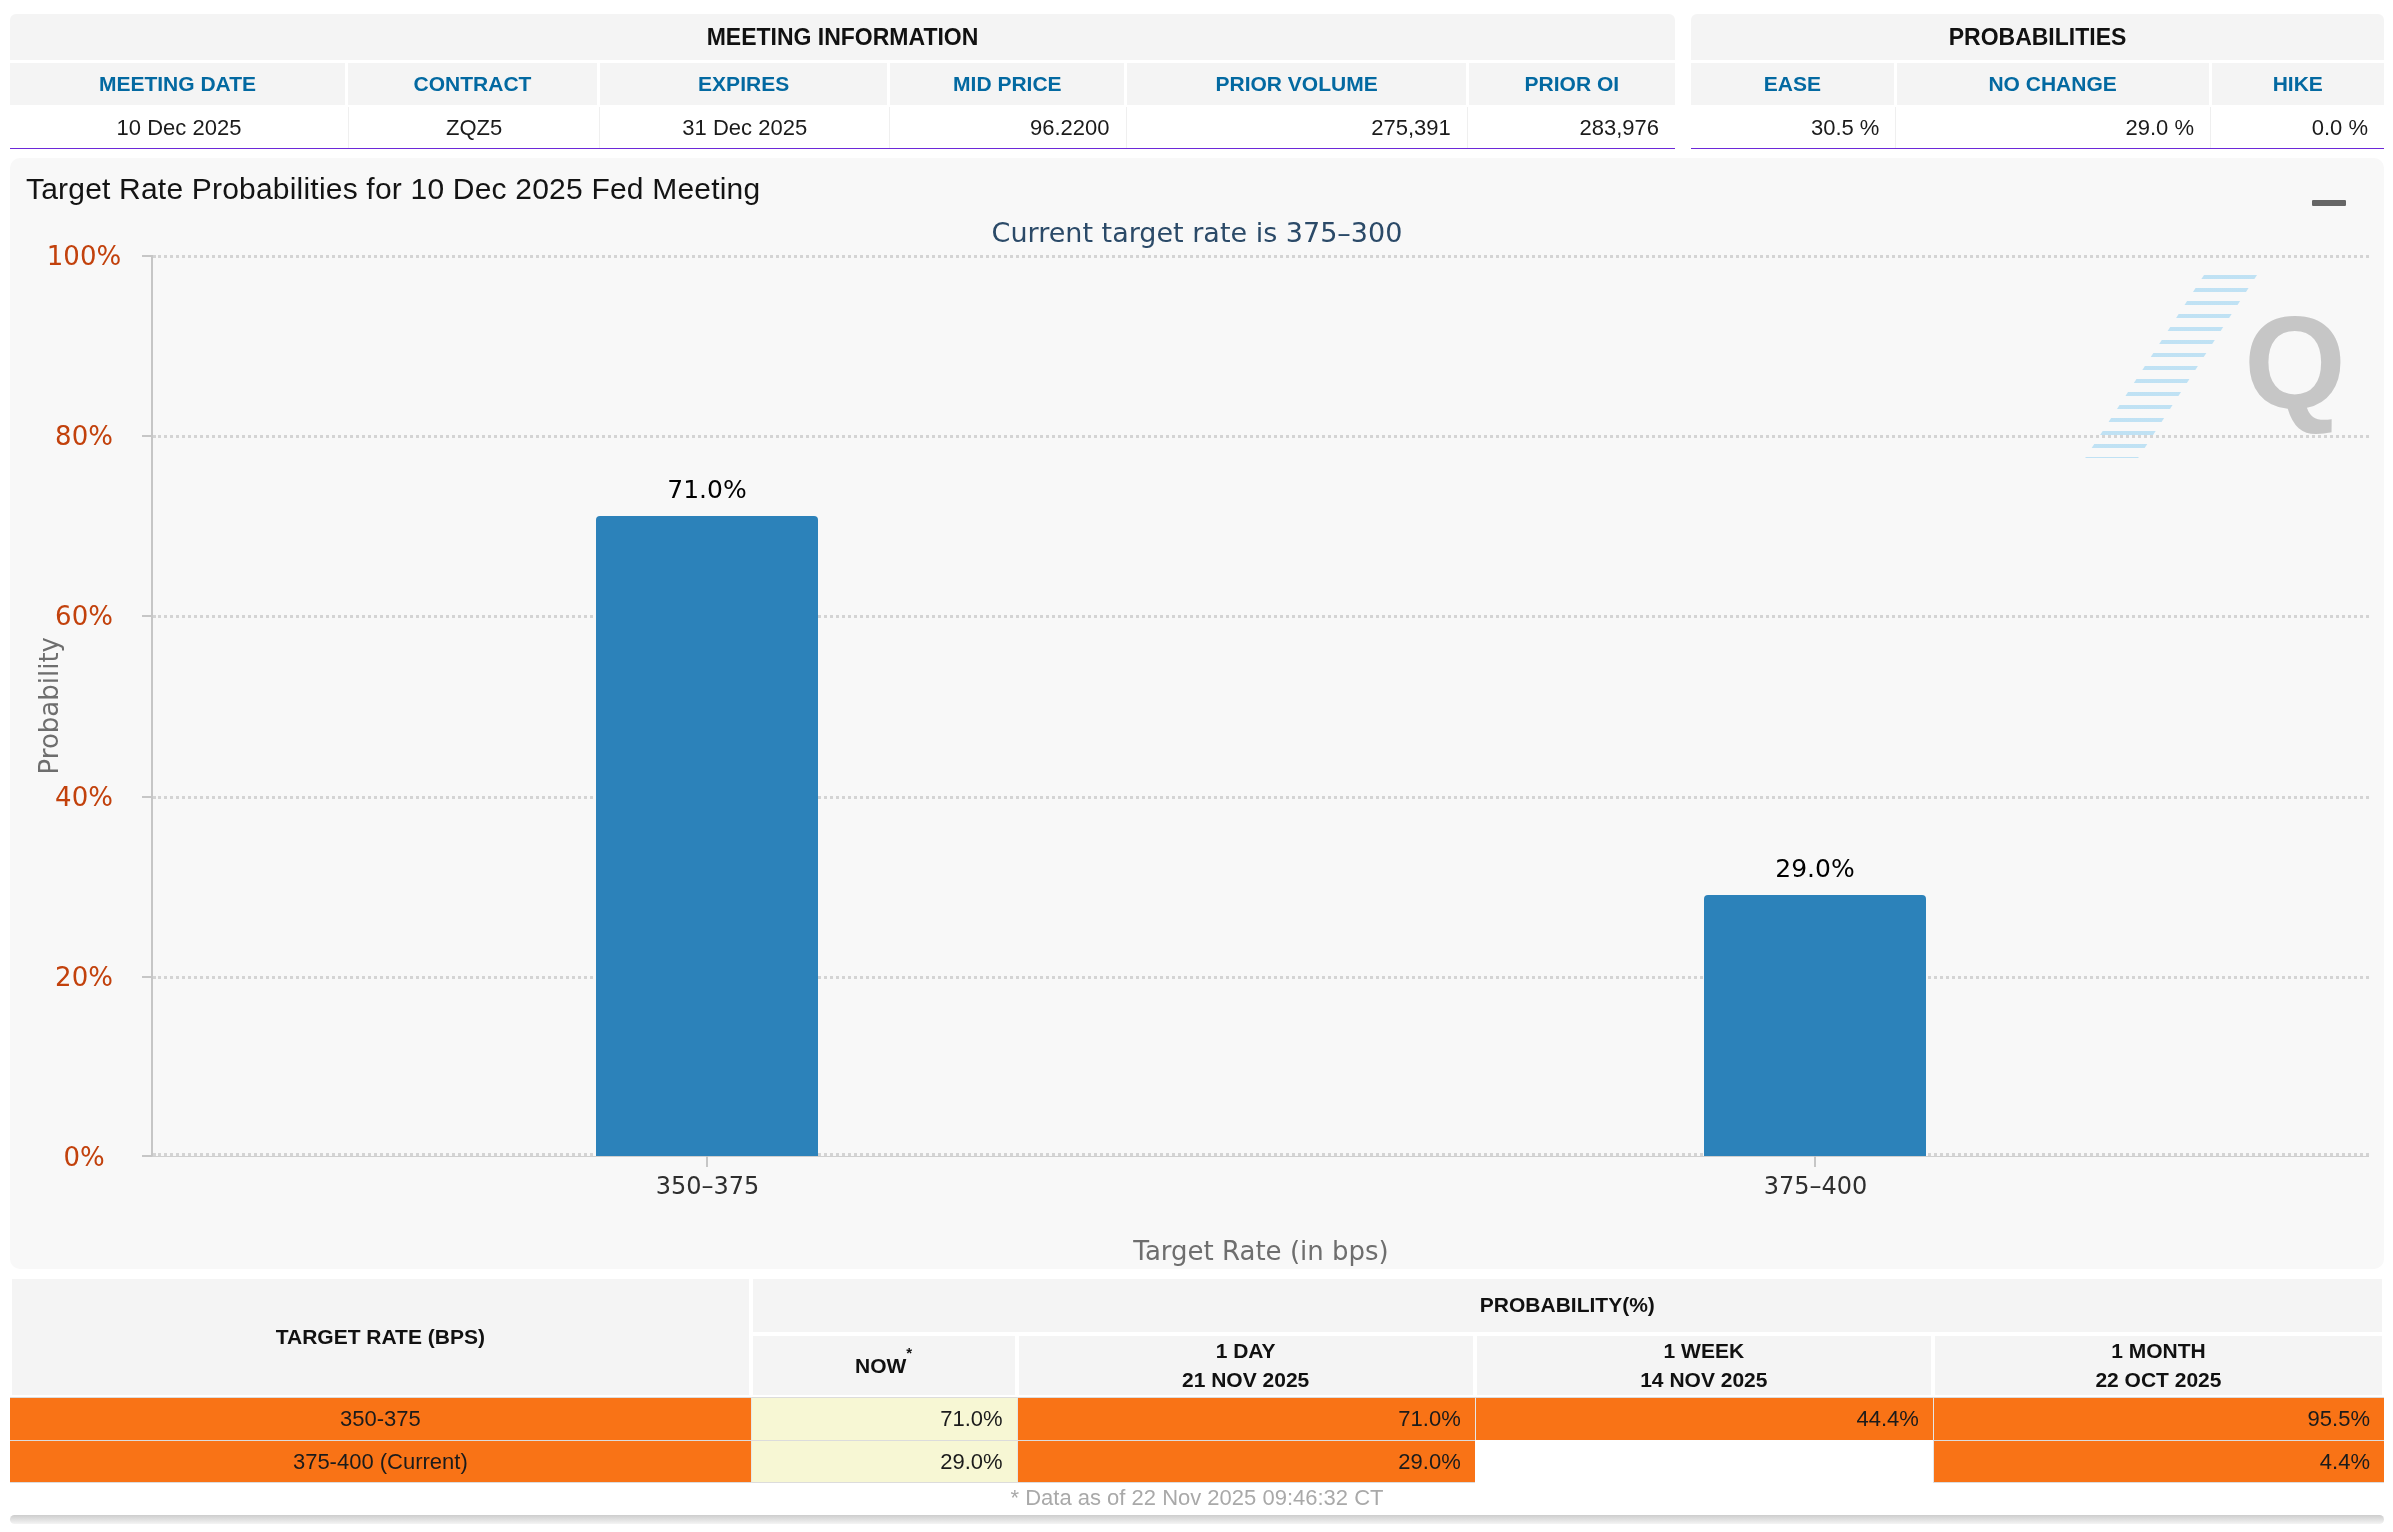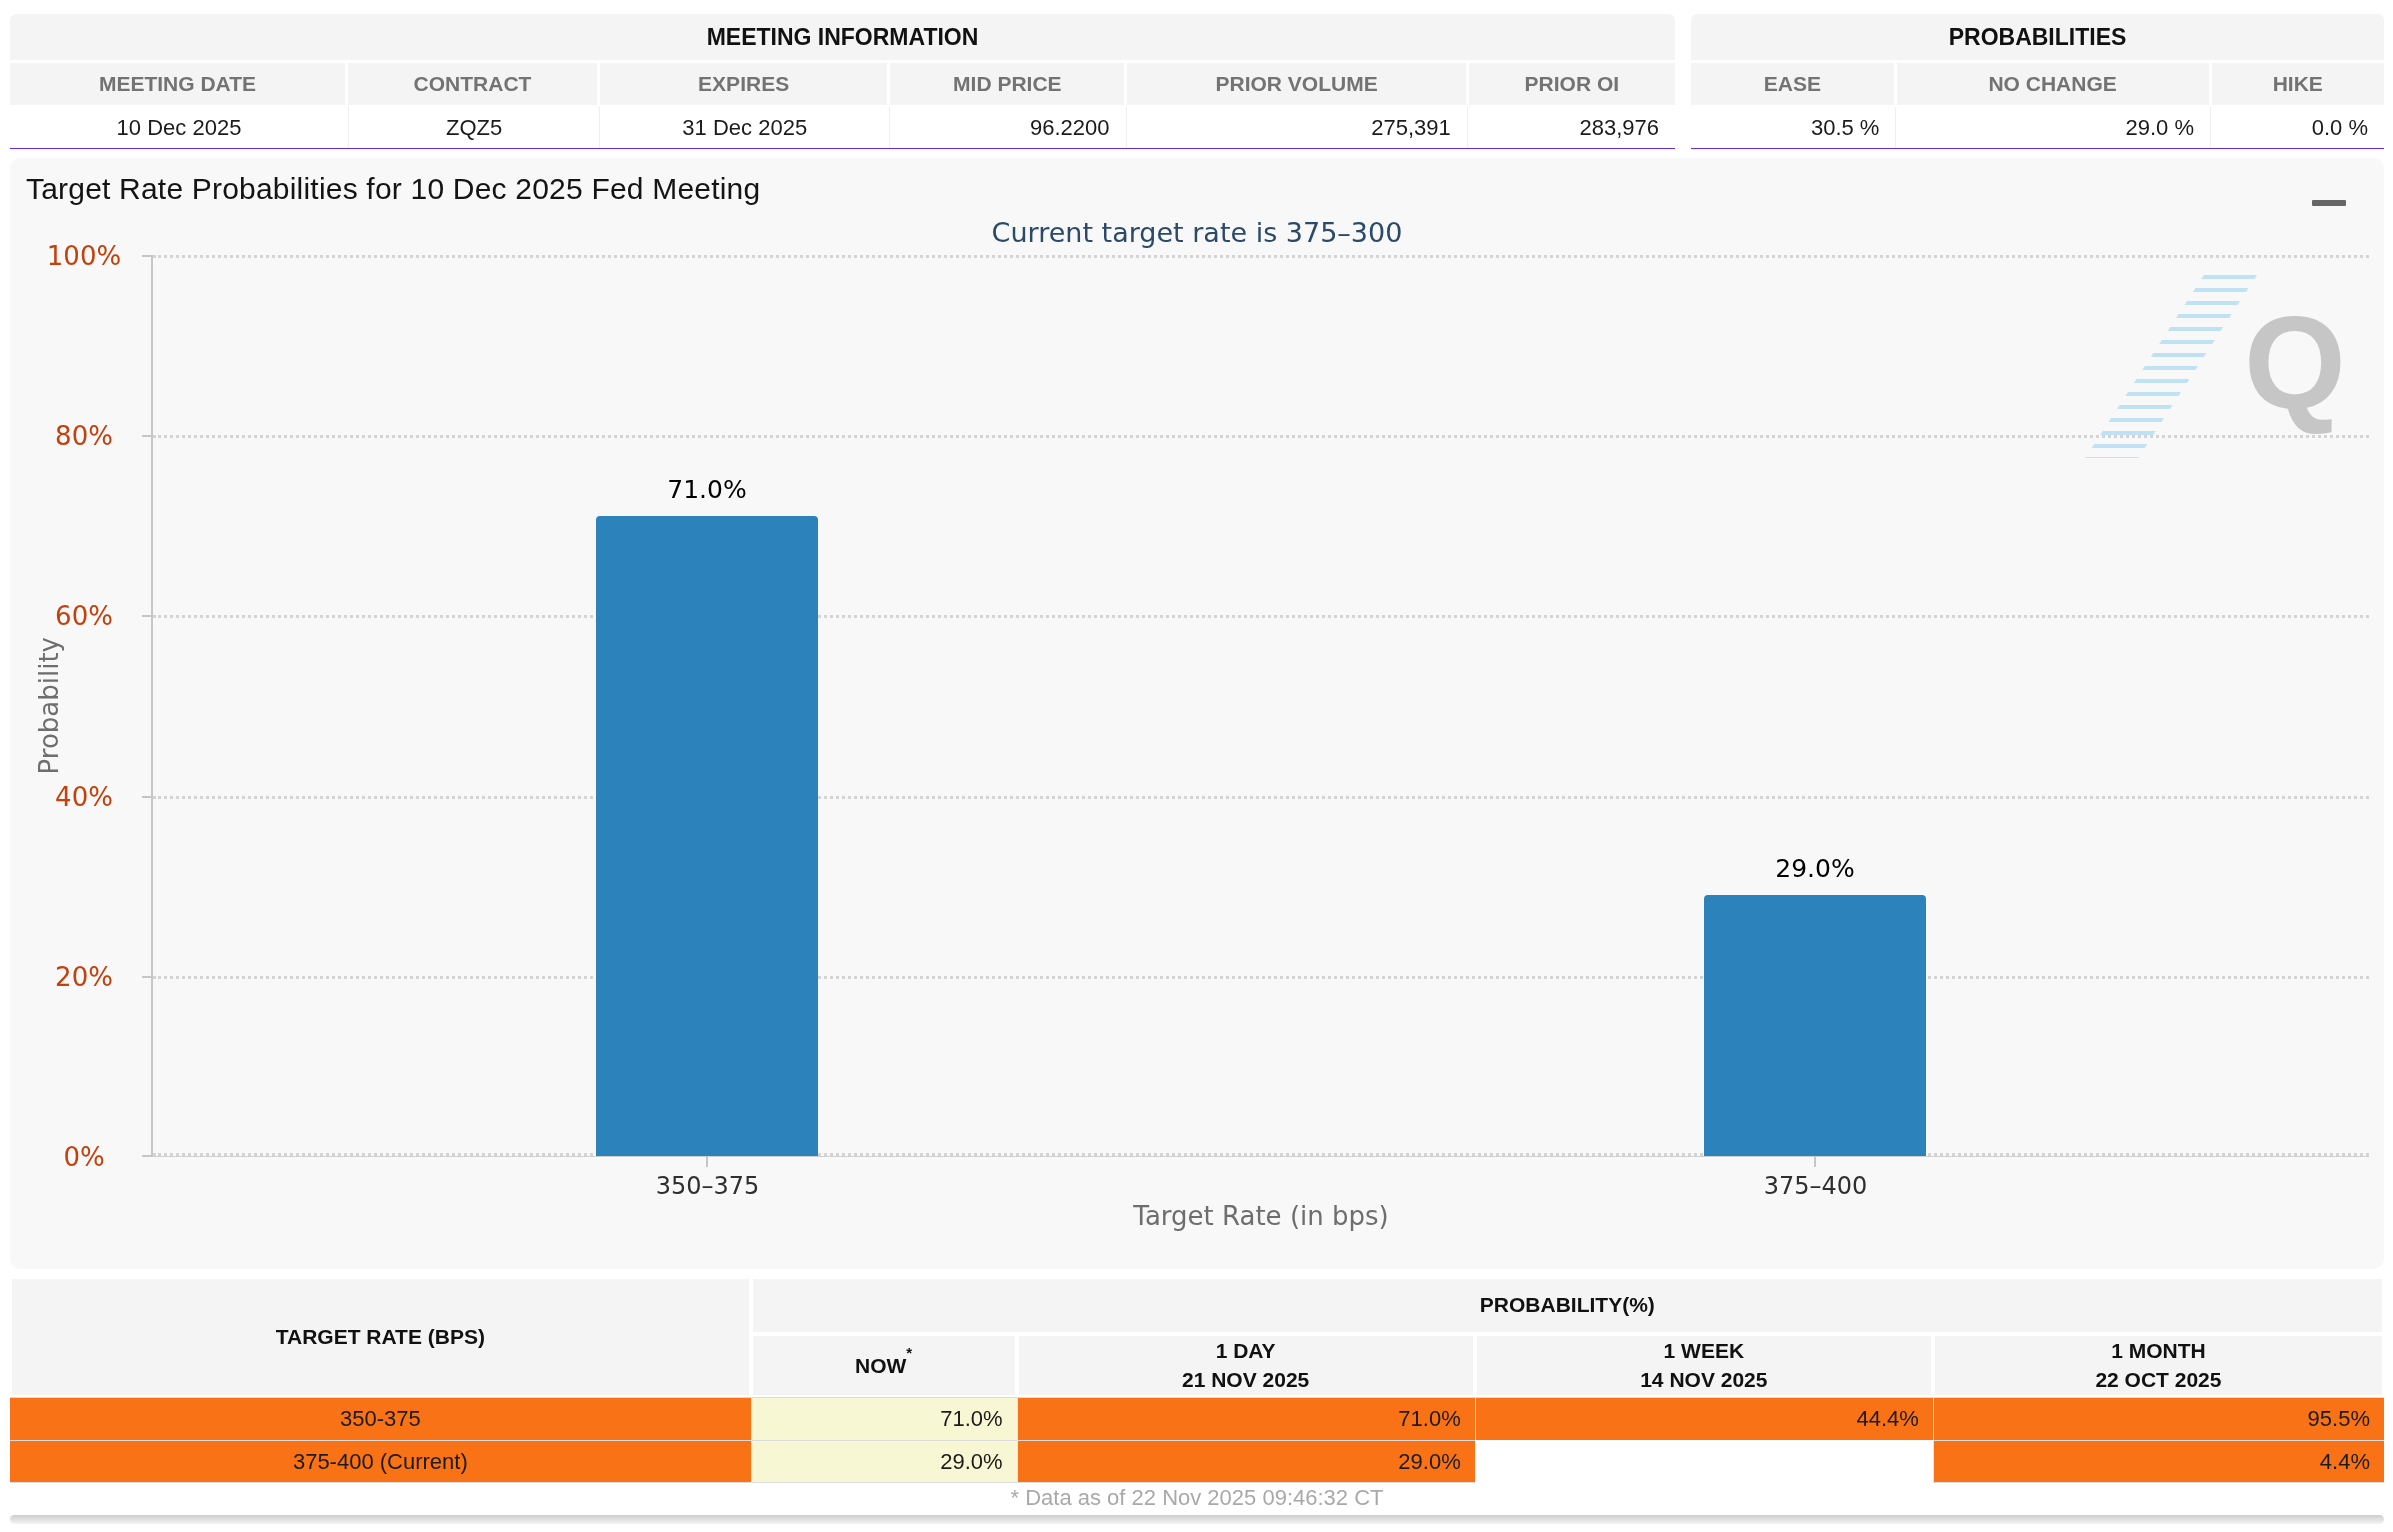--- a/index.html
+++ b/index.html
@@ -13,21 +13,21 @@
   }
 
   
   .top-panel { position:absolute; top:14px; }
   .top-panel .caption {
     height:46px; line-height:46px; background:#f4f4f4; text-align:center;
     font-weight:bold; font-size:23px; color:#111; border-radius:6px 6px 0 0;
   }
   .hdr-row { display:flex; gap:3px; margin-top:3px; height:42px; }
   .hdr-row .cell {
-    background:#f4f4f4; font-weight:bold; font-size:21px; color:#737373;
+    background:#f4f4f4; font-weight:bold; font-size:21px; color:#0369a1;
     display:flex; align-items:center; justify-content:center;
   }
   .data-row { display:flex; height:42px; background:#fff; border-bottom:1px solid #6d28d9; margin-top:2px; }
   .data-row .cell {
     font-size:22px; color:#1b1b1b; display:flex; align-items:center; justify-content:center;
     border-left:1px solid #efefef;
   }
   .data-row .cell:first-child { border-left:none; }
   .data-row .cell.num { justify-content:flex-end; padding-right:16px; }
 
@@ -99,21 +99,21 @@
     font-family:"DejaVu Sans", sans-serif; font-size:25px; color:#000;
   }
   .x-tick { position:absolute; top:100%; width:2px; height:11px; background:#c6c6c6; }
   .x-tick.t0 { left:calc(25% - 1px); } .x-tick.t1 { left:calc(75% - 1px); }
   .x-label {
     position:absolute; top:100%; margin-top:16px; width:317px; text-align:center;
     font-family:"DejaVu Sans", sans-serif; font-size:24px; color:#2f2f2f;
   }
   .x-label.l0 { left:calc(25% - 158px); } .x-label.l1 { left:calc(75% - 158px); }
   .x-title {
-    position:absolute; top:100%; margin-top:45px; left:0; right:0; text-align:center;
+    position:absolute; top:100%; margin-top:80px; left:0; right:0; text-align:center;
     font-family:"DejaVu Sans", sans-serif; font-size:26px; color:#6e6e6e;
   }
 
   
   .hist-table {
     position:absolute; left:10px; top:1277px; width:2374px; background:#fff;
     display:grid;
     grid-template-columns:31.2% 11.2% 19.3% 19.3% 1fr;
     grid-template-rows:57px 63px 43px 43px;
   }

